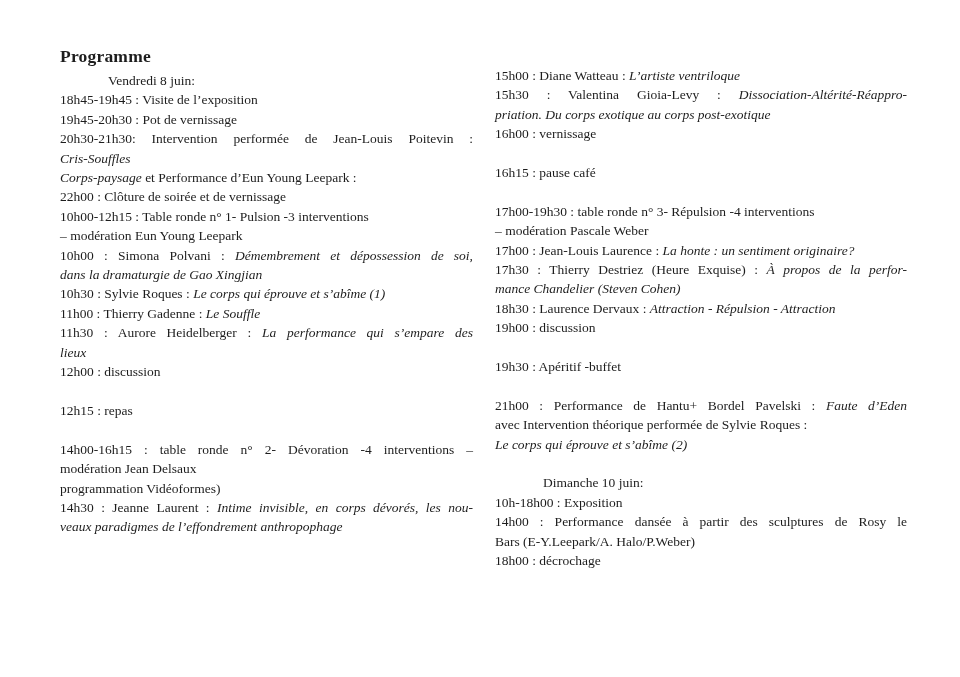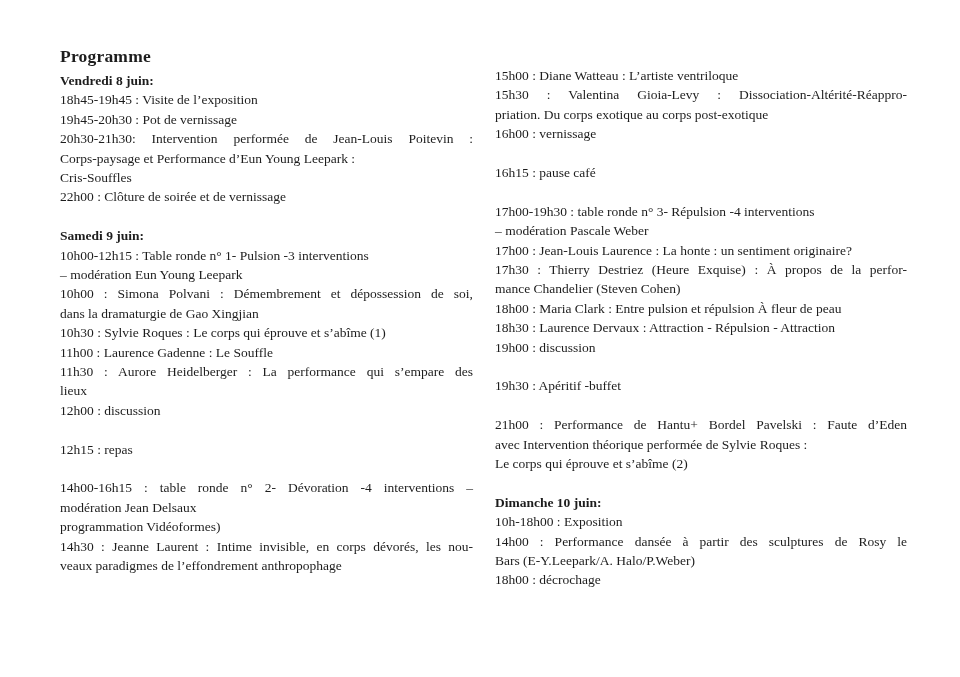--- a/index.html
+++ b/index.html
@@ -46,43 +46,42 @@
   .line {
     min-height: 19.4px;
   }
   .line.j {
     text-align: justify;
     text-align-last: justify;
   }
   .line.gap {
     margin-top: 19.4px;
   }
-  .b { font-weight: bold; }
-  .i { }
+  .b { font-weight: normal; margin-left: 48px; }
+  .i { font-style: italic; }
 </style>
 </head>
 <body>
 
 <div class="page">
   <h1 class="doc-title">Programme</h1>
   <div class="col col-left">
       <div class="line"><span class="b">Vendredi 8 juin:</span></div>
       <div class="line"><span>18h45-19h45 : Visite de l’exposition</span></div>
       <div class="line"><span>19h45-20h30 : Pot de vernissage</span></div>
       <div class="line j"><span>20h30-21h30: Intervention performée de Jean-Louis Poitevin :</span></div>
+      <div class="line"><span class="i">Cris-Souffles</span></div>
       <div class="line"><span class="i">Corps-paysage</span><span> et Performance d’Eun Young Leepark :</span></div>
-      <div class="line"><span class="i">Cris-Souffles</span></div>
       <div class="line"><span>22h00 : Clôture de soirée et de vernissage</span></div>
-      <div class="line gap"><span class="b">Samedi 9 juin:</span></div>
       <div class="line"><span>10h00-12h15 : Table ronde n° 1- Pulsion -3 interventions</span></div>
       <div class="line"><span>– modération Eun Young Leepark</span></div>
       <div class="line j"><span>10h00 : Simona Polvani : </span><span class="i">Démembrement et dépossession de soi,</span></div>
       <div class="line"><span class="i">dans la dramaturgie de Gao Xingjian</span></div>
       <div class="line"><span>10h30 : Sylvie Roques : </span><span class="i">Le corps qui éprouve et s’abîme (1)</span></div>
-      <div class="line"><span>11h00 : Laurence Gadenne : </span><span class="i">Le Souffle</span></div>
+      <div class="line"><span>11h00 : Thierry Gadenne : </span><span class="i">Le Souffle</span></div>
       <div class="line j"><span>11h30 : Aurore Heidelberger : </span><span class="i">La performance qui s’empare des</span></div>
       <div class="line"><span class="i">lieux</span></div>
       <div class="line"><span>12h00 : discussion</span></div>
       <div class="line gap"><span>12h15 : repas</span></div>
       <div class="line j gap"><span>14h00-16h15 : table ronde n° 2- Dévoration -4 interventions –</span></div>
       <div class="line"><span>modération Jean Delsaux</span></div>
       <div class="line"><span>programmation Vidéoformes)</span></div>
       <div class="line j"><span>14h30 : Jeanne Laurent : </span><span class="i">Intime invisible, en corps dévorés, les nou-</span></div>
       <div class="line"><span class="i">veaux paradigmes de l’effondrement anthropophage</span></div>
     </div>
@@ -90,21 +89,20 @@
       <div class="line"><span>15h00 : Diane Watteau : </span><span class="i">L’artiste ventriloque</span></div>
       <div class="line j"><span>15h30 : Valentina Gioia-Levy : </span><span class="i">Dissociation-Altérité-Réappro-</span></div>
       <div class="line"><span class="i">priation. Du corps exotique au corps post-exotique</span></div>
       <div class="line"><span>16h00 : vernissage</span></div>
       <div class="line gap"><span>16h15 : pause café</span></div>
       <div class="line gap"><span>17h00-19h30 : table ronde n° 3- Répulsion -4 interventions</span></div>
       <div class="line"><span>– modération Pascale Weber</span></div>
       <div class="line"><span>17h00 : Jean-Louis Laurence : </span><span class="i">La honte : un sentiment originaire?</span></div>
       <div class="line j"><span>17h30 : Thierry Destriez (Heure Exquise) : </span><span class="i">À propos de la perfor-</span></div>
       <div class="line"><span class="i">mance Chandelier (Steven Cohen)</span></div>
-      <div class="line"><span>18h00 : Maria Clark : </span><span class="i">Entre pulsion et répulsion À fleur de peau</span></div>
       <div class="line"><span>18h30 : Laurence Dervaux : </span><span class="i">Attraction - Répulsion - Attraction</span></div>
       <div class="line"><span>19h00 : discussion</span></div>
       <div class="line gap"><span>19h30 : Apéritif -buffet</span></div>
       <div class="line j gap"><span>21h00 : Performance de Hantu+ Bordel Pavelski : </span><span class="i">Faute d’Eden</span></div>
       <div class="line"><span>avec Intervention théorique performée de Sylvie Roques :</span></div>
       <div class="line"><span class="i">Le corps qui éprouve et s’abîme (2)</span></div>
       <div class="line gap"><span class="b">Dimanche 10 juin:</span></div>
       <div class="line"><span>10h-18h00 : Exposition</span></div>
       <div class="line j"><span>14h00 : Performance dansée à partir des sculptures de Rosy le</span></div>
       <div class="line"><span>Bars (E-Y.Leepark/A. Halo/P.Weber)</span></div>

